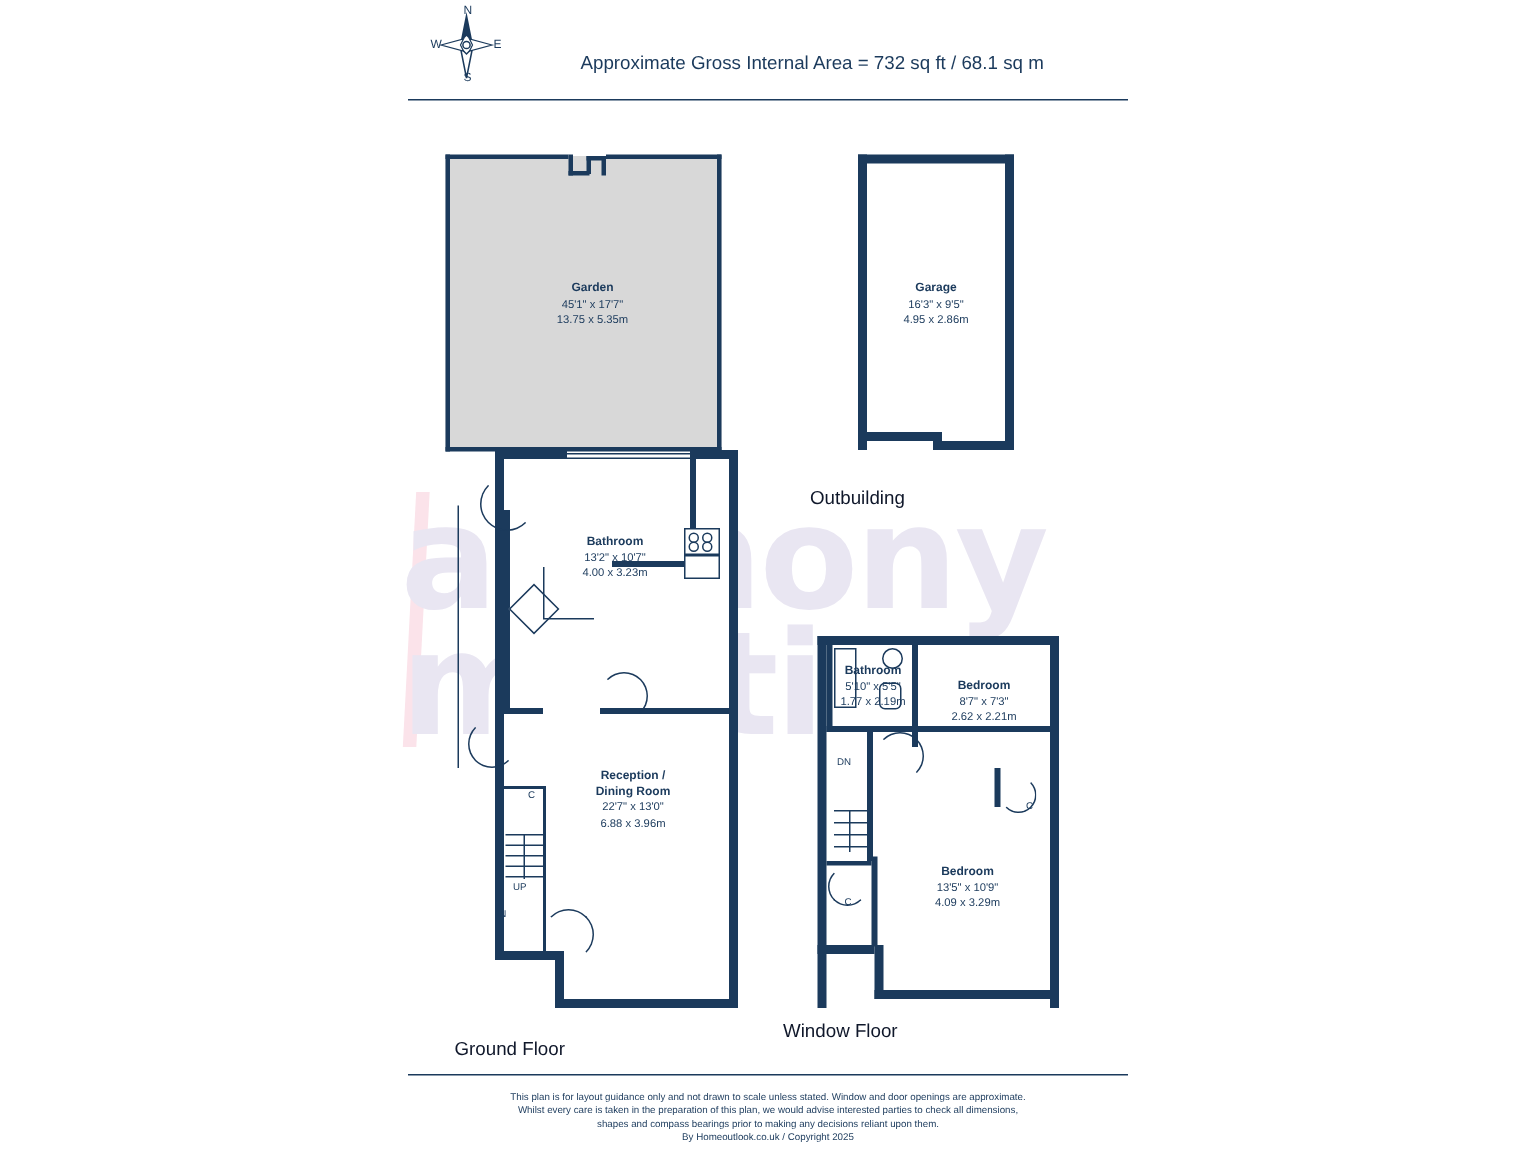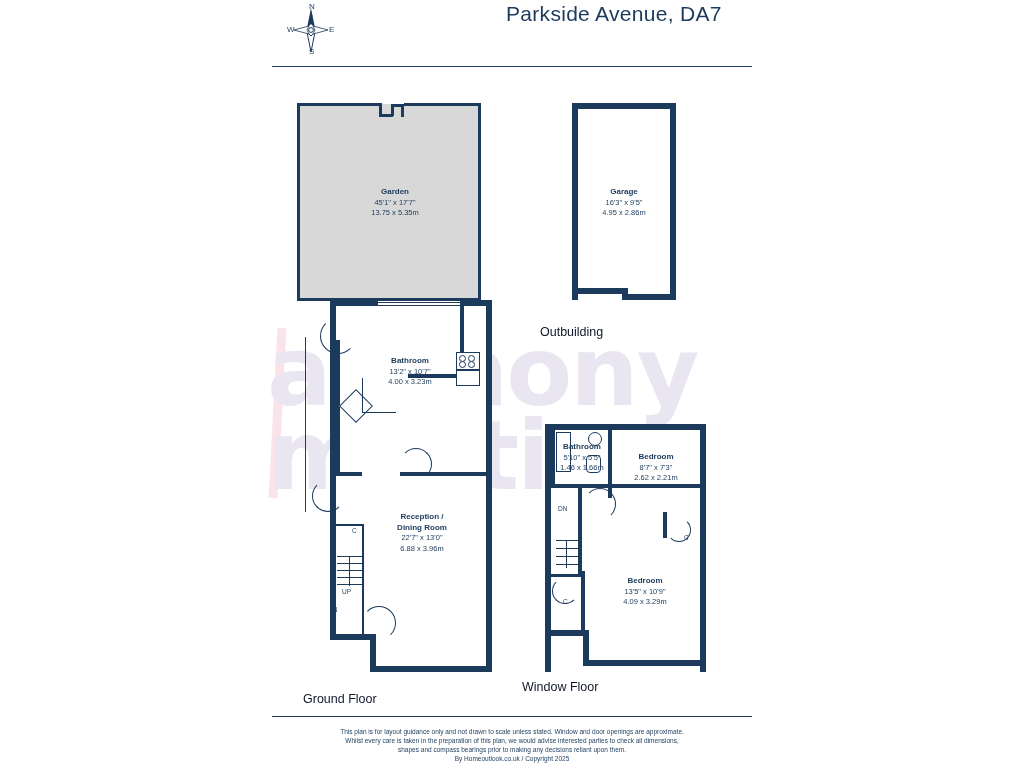--- a/index.html
+++ b/index.html
@@ -172,21 +172,21 @@
     font-size: 6.5px;
     line-height: 9px;
     color: #1b3a5c;
   }
 </style>
 </head>
 <body>
 
 <div class="page">
 
-  <div class="title">Parkside Avenue, DA7</div>
+  <div class="subtitle">Approximate Gross Internal Area = 732 sq ft / 68.1 sq m</div>
   <div class="hrule-top"></div>
 
   <div class="compass">
     <svg width="58" height="56" viewBox="0 0 58 56">
       <polygon points="29,6 33,26 29,22 25,26" fill="#1b3a5c"></polygon>
       <polygon points="29,50 25,30 29,34 33,30" fill="#ffffff" stroke="#1b3a5c" stroke-width="1"></polygon>
       <polygon points="12,28 27,24 25,28 27,32" fill="#ffffff" stroke="#1b3a5c" stroke-width="0.8"></polygon>
       <polygon points="46,28 31,24 33,28 31,32" fill="#ffffff" stroke="#1b3a5c" stroke-width="0.8"></polygon>
       <circle cx="29" cy="28" r="2.4" fill="#ffffff" stroke="#1b3a5c" stroke-width="1"></circle>
     </svg>
@@ -319,21 +319,21 @@
     <div class="wall" style="left:551px; top:428px; width:4px; height:60px;"></div>
     <div class="wall" style="left:608px; top:428px; width:4px; height:60px;"></div>
     <div class="wall" style="left:551px; top:484px; width:61px; height:4px;"></div>
     <div class="fixture" style="left:556px; top:432px; width:13px; height:38px;"></div>
     <div class="circle" style="left:588px; top:432px; width:12px; height:12px;"></div>
     <div class="fixture" style="left:586px; top:455px; width:13px; height:16px; border-radius:4px;"></div>
 
     <div class="label" style="left:532px; top:442px; width:100px;">
       <span class="name">Bathroom</span>
       <span>5'10" x 5'5"</span><br>
-      <span>1.46 x 1.66m</span>
+      <span>1.77 x 2.19m</span>
     </div>
 
     <div class="wall" style="left:612px; top:484px; width:94px; height:4px;"></div>
     <div class="wall" style="left:608px; top:484px; width:4px; height:14px;"></div>
     <div class="door-arc" style="left:584px; top:488px; width:30px; height:30px; border-color:#1b3a5c; border-bottom-color:transparent; border-left-color:transparent;"></div>
     <div class="label" style="left:606px; top:452px; width:100px;">
       <span class="name">Bedroom</span>
       <span>8'7" x 7'3"</span><br>
       <span>2.62 x 2.21m</span>
     </div>

